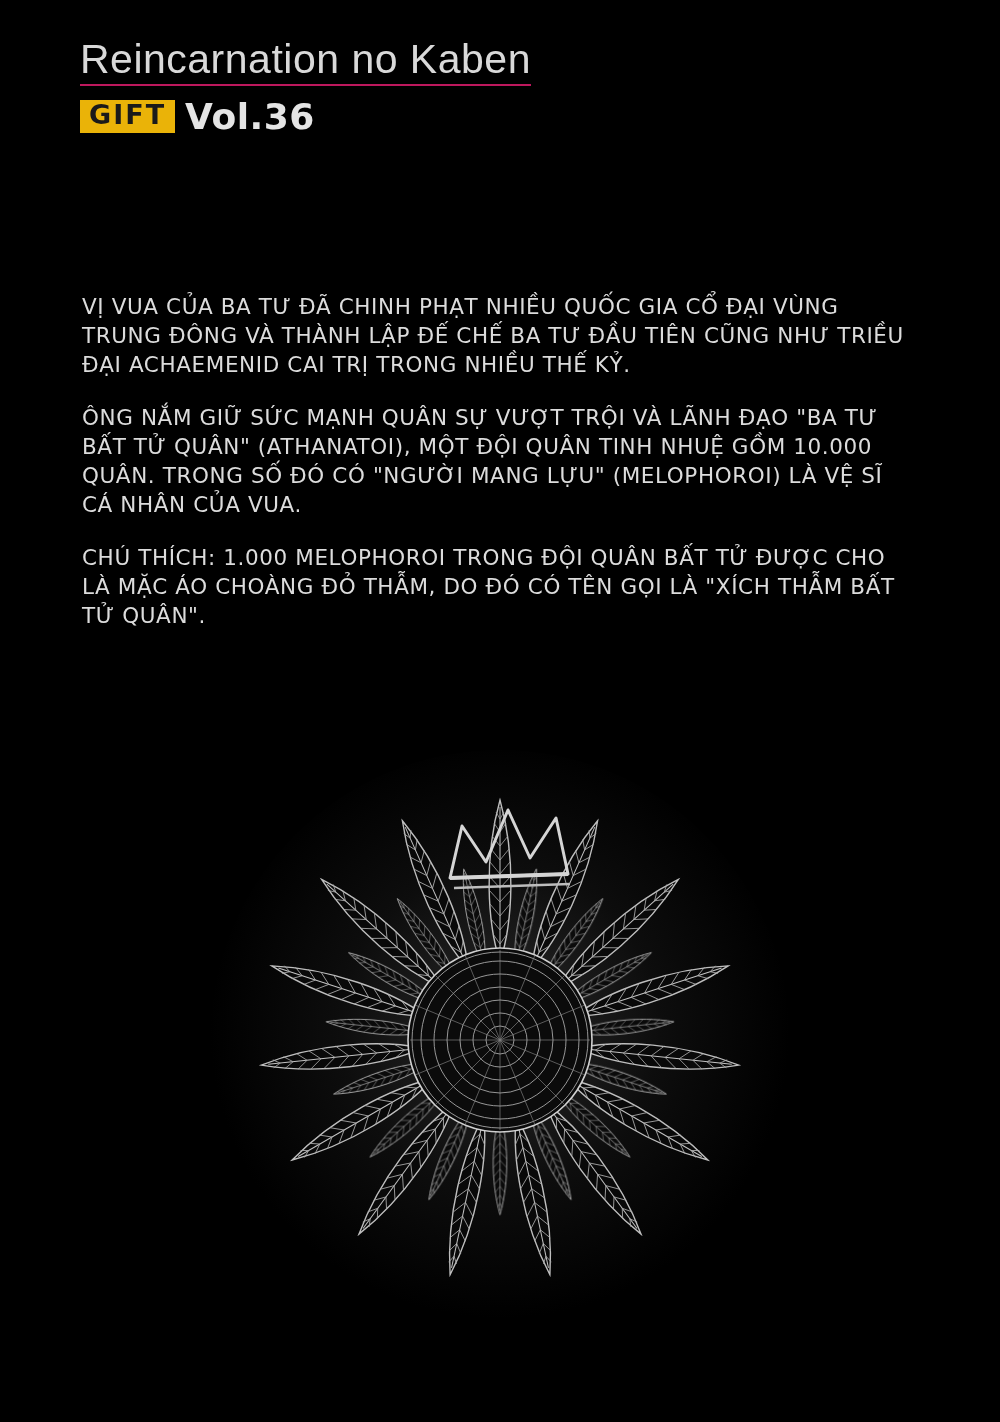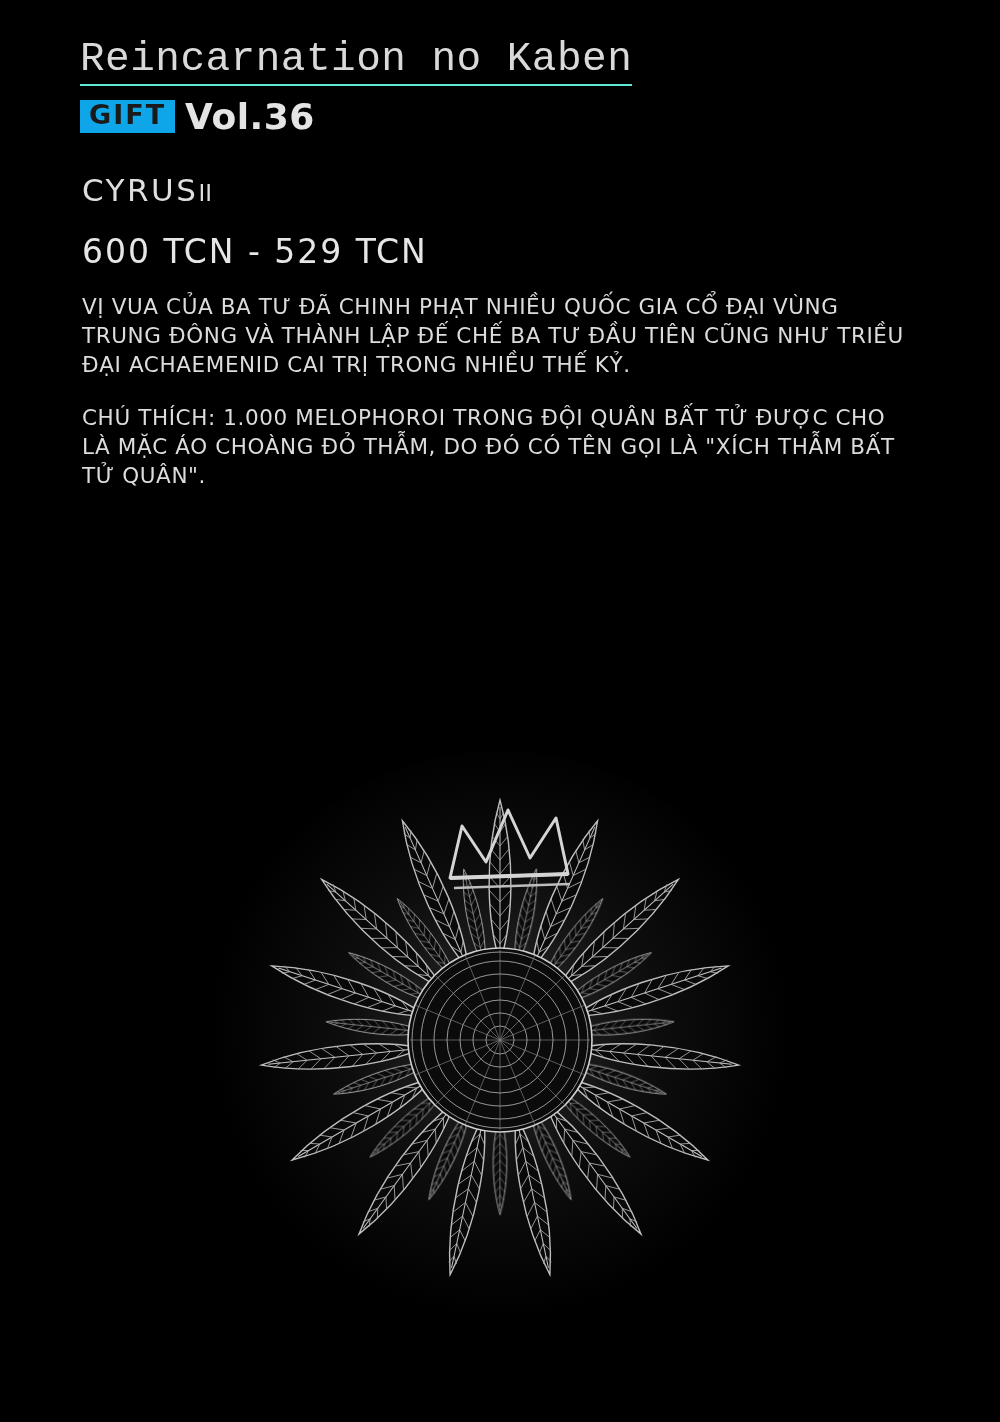--- a/index.html
+++ b/index.html
@@ -17,39 +17,39 @@
   }
 
   
   .header {
     position: absolute;
     left: 80px;
     top: 38px;
     width: 860px;
   }
   .series-title {
-    font-family: Liberation Mono, monospace;
+    font-family: Liberation Sans, sans-serif;
     font-size: 41px;
     font-weight: 400;
     color: #d9d9d9;
     letter-spacing: 0.5px;
     line-height: 1.05;
-    border-bottom: 2px solid #5eead4;
+    border-bottom: 2px solid #be185d;
     display: inline-block;
     padding-bottom: 3px;
   }
   .gift-line {
     margin-top: 10px;
     display: flex;
     align-items: center;
     gap: 10px;
   }
   .gift-badge {
     display: inline-block;
-    background: #0ea5e9;
+    background: #eab308;
     color: #1a1a1a;
     font-family: "DejaVu Sans", sans-serif;
     font-weight: 700;
     font-size: 27px;
     letter-spacing: 2px;
     padding: 1px 9px 3px 9px;
     line-height: 1.05;
   }
   .vol {
     font-family: "DejaVu Sans", sans-serif;
@@ -120,29 +120,24 @@
 <div class="page">
 
   <div class="header">
     <div class="series-title">Reincarnation no Kaben</div>
     <div class="gift-line">
       <span class="gift-badge">GIFT</span>
       <span class="vol">Vol.36</span>
     </div>
   </div>
 
-  <div class="subject">
-    <div class="subject-name">
-      <span>CYRUS</span><span class="numeral">II</span>
-    </div>
-    <div class="subject-dates">600 TCN - 529 TCN</div>
-  </div>
 
   <div class="body-text">
     <p class="para">Vị vua của Ba Tư đã chinh phạt nhiều quốc gia cổ đại vùng Trung Đông và thành lập đế chế Ba Tư đầu tiên cũng như triều đại Achaemenid cai trị trong nhiều thế kỷ.</p>
+    <p class="para">Ông nắm giữ sức mạnh quân sự vượt trội và lãnh đạo "Ba Tư bất tử quân" (Athanatoi), một đội quân tinh nhuệ gồm 10.000 quân. Trong số đó có "Người mang lựu" (Melophoroi) là vệ sĩ cá nhân của vua.</p>
     <p class="para">Chú thích: 1.000 Melophoroi trong đội quân bất tử được cho là mặc áo choàng đỏ thẫm, do đó có tên gọi là "Xích thẫm bất tử quân".</p>
   </div>
 
   <div class="illustration">
     <svg width="760" height="620" viewBox="0 0 760 620" xmlns="http://www.w3.org/2000/svg" aria-hidden="true">
       <defs>
         <radialGradient id="glow" cx="50%" cy="48%" r="50%">
           <stop offset="0%" stop-color="#2a2a2a"></stop>
           <stop offset="55%" stop-color="#0d0d0d"></stop>
           <stop offset="100%" stop-color="#000000"></stop>

